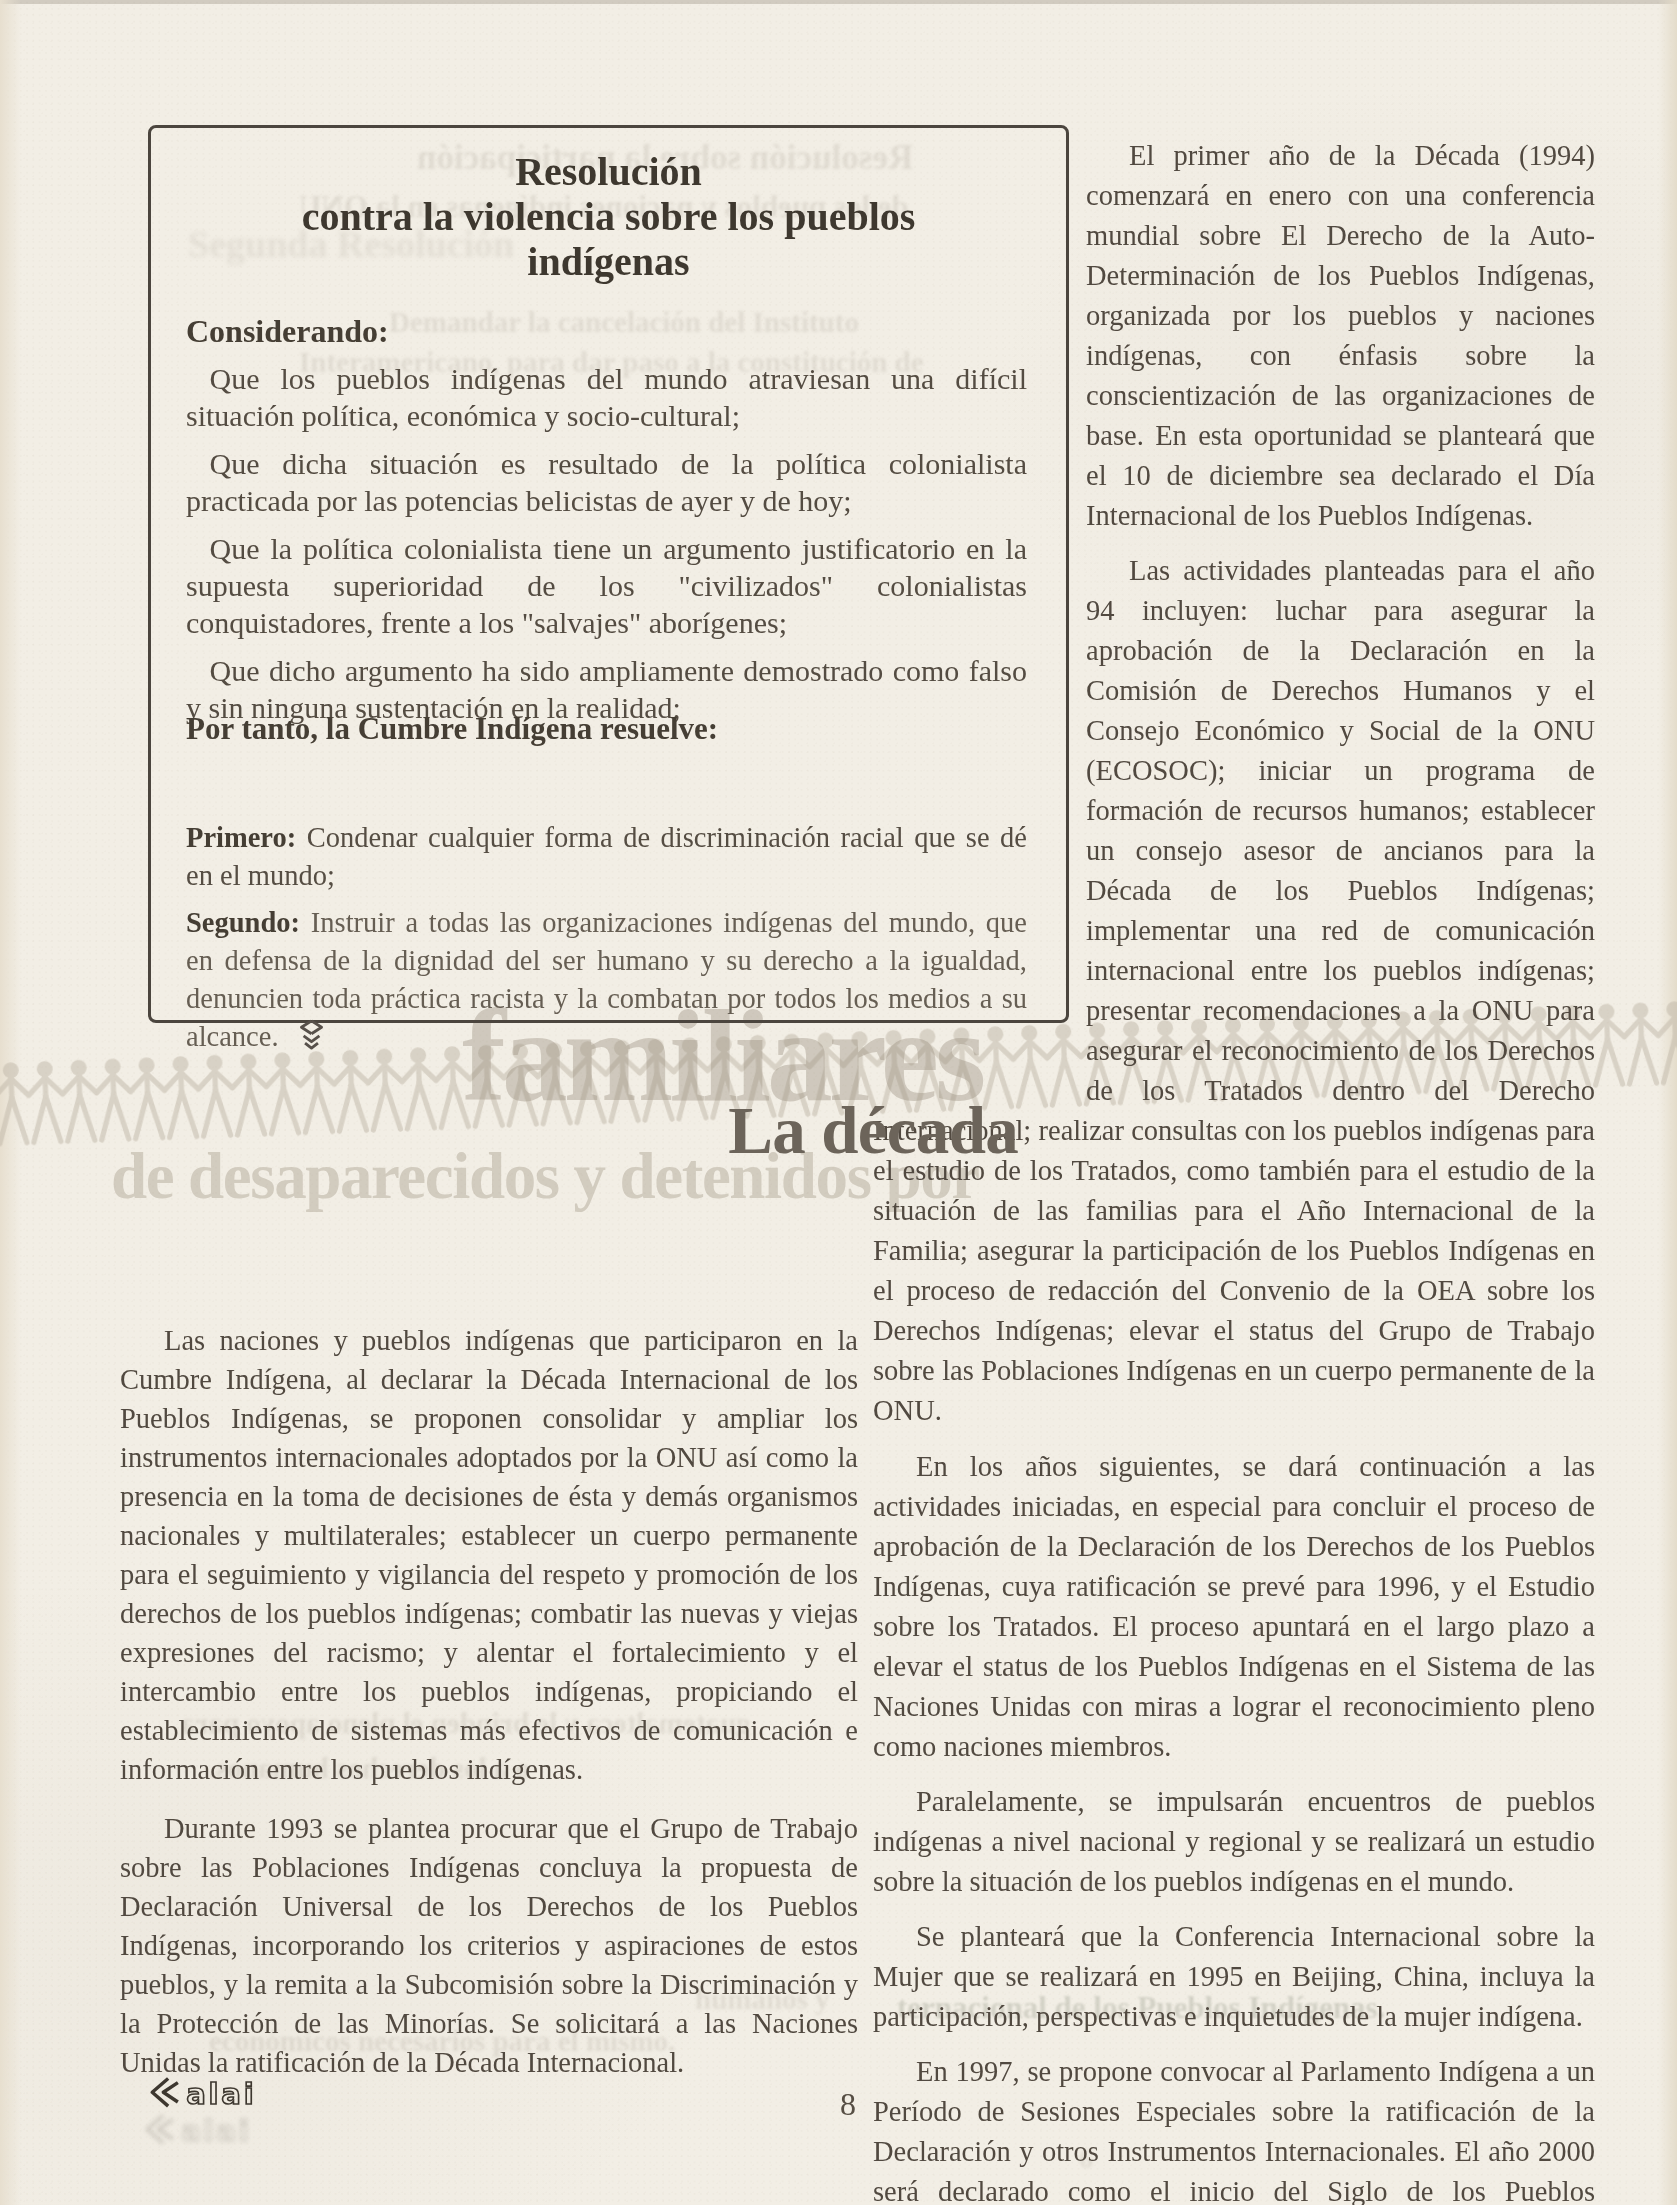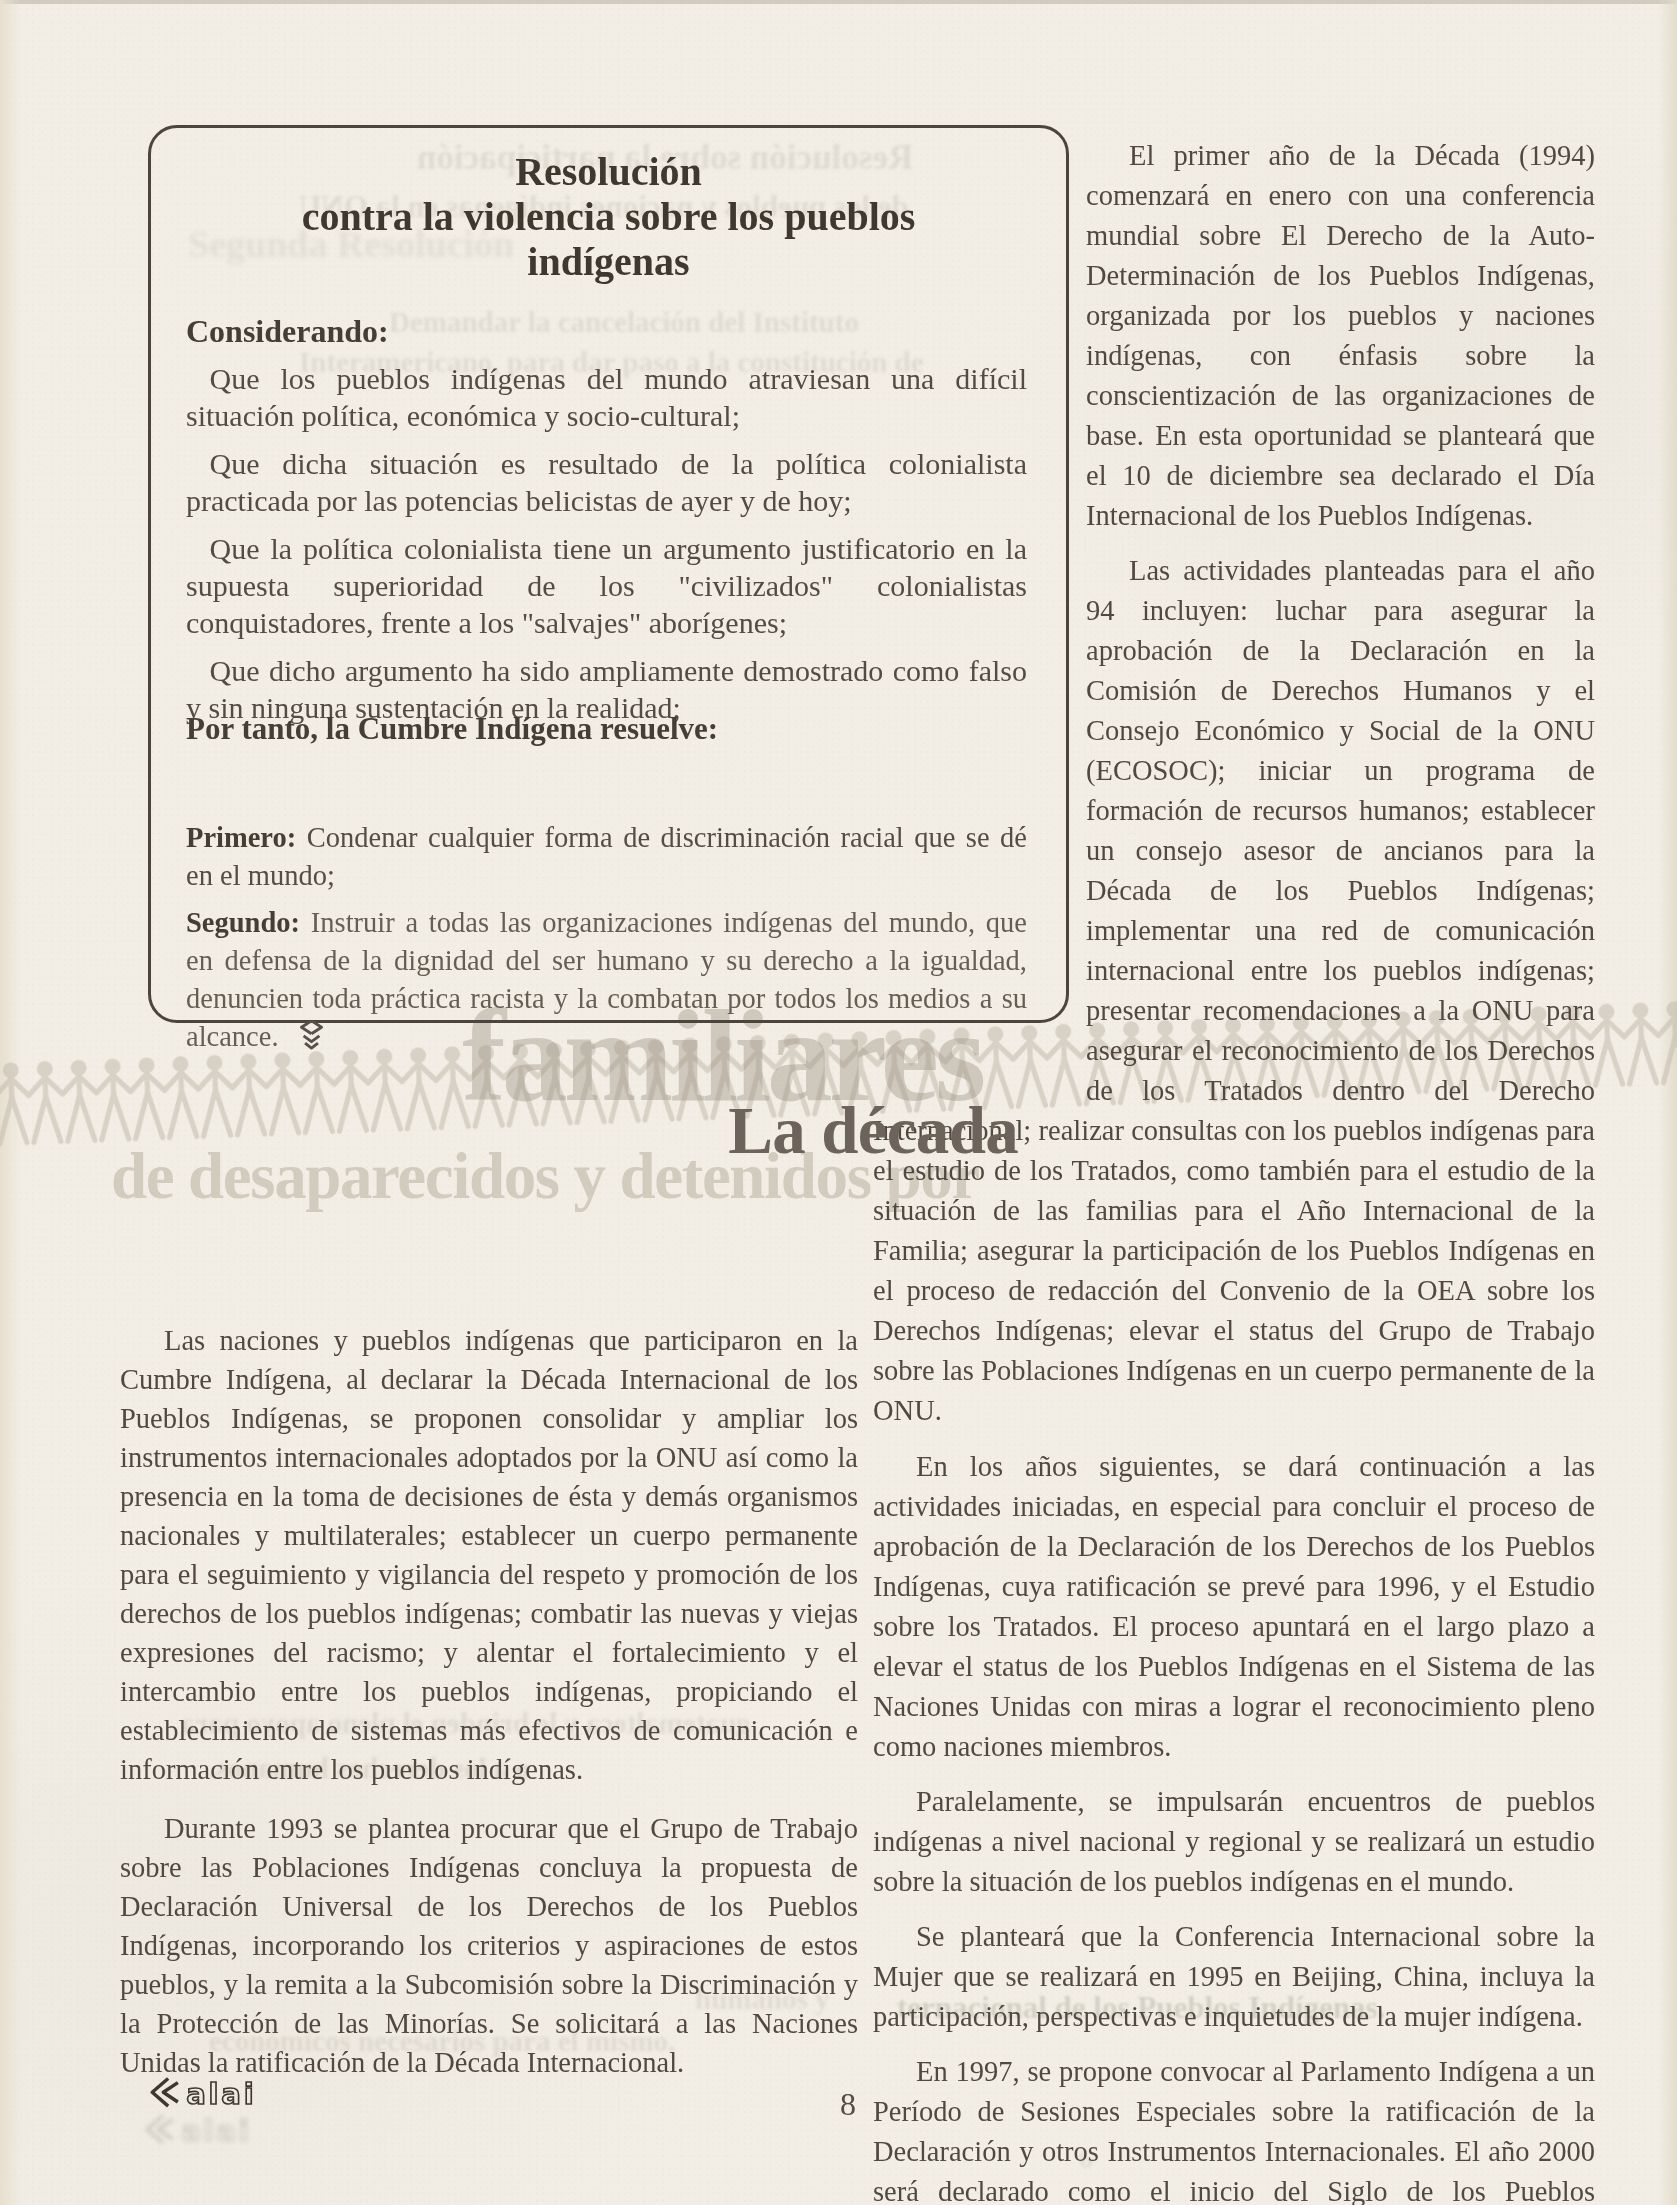--- a/index.html
+++ b/index.html
@@ -23,21 +23,21 @@
 
   .layer-wm{position:absolute;z-index:1;}
   .wm-text{font-weight:bold;white-space:nowrap;}
   .ghost{position:absolute;z-index:1;font-weight:bold;color:#8a8173;opacity:.17;
     filter:blur(1.7px);white-space:nowrap;}
   .ghost.mirror{transform:scaleX(-1);}
 
   .content{position:relative;z-index:2;}
 
   .res-box{position:absolute;left:148px;top:125px;width:921px;height:898px;
-    border:3.5px solid #4b453e;border-radius:29px;box-sizing:border-box;}
+    border:3.5px solid #4b453e;border-radius:8px;box-sizing:border-box;}
   .box-title{position:absolute;top:21px;left:0;right:0;text-align:center;
     font-weight:bold;font-size:40px;line-height:45px;color:#3e382f;}
   .box-h1{position:absolute;left:35px;font-weight:bold;font-size:32px;color:#453e34;}
   .c-items{position:absolute;top:232px;left:35px;right:39px;}
   .c-item{font-size:30px;line-height:37px;text-align:justify;text-indent:23.6px;
     margin:0 0 11px 0;color:#544c42;}
   .h-resolve{top:583px;font-size:31px;}
   .r-par{position:absolute;left:35px;right:39px;font-size:28.5px;line-height:38px;
     text-align:justify;color:#554d43;}
   .r-par .lead{font-weight:bold;color:#453e34;}

